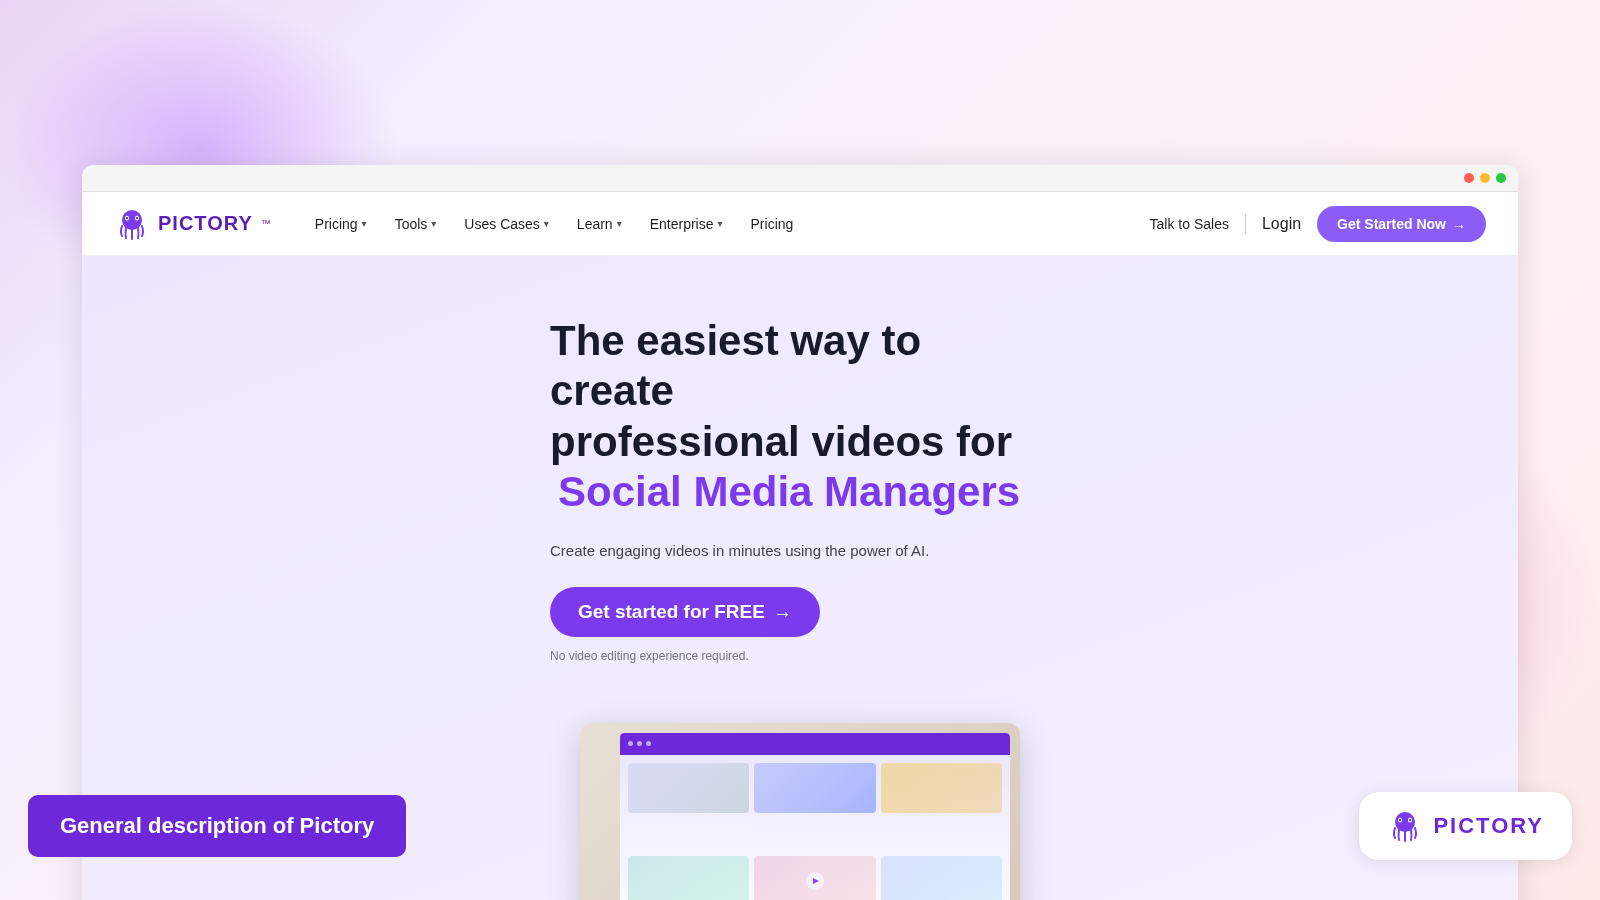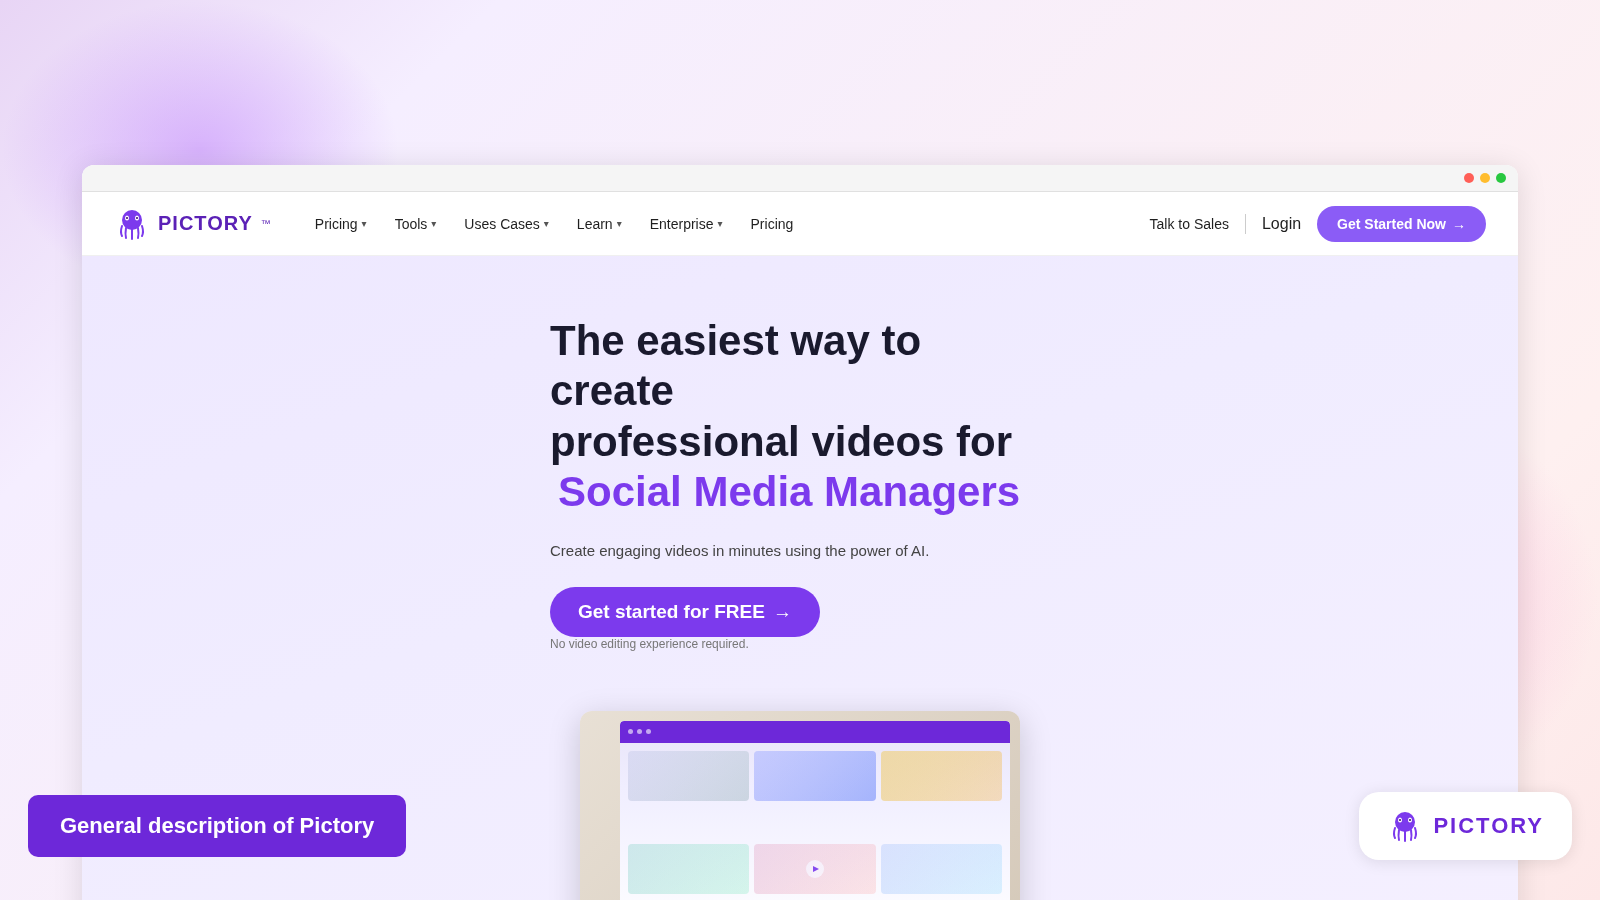--- a/index.html
+++ b/index.html
@@ -190,21 +190,21 @@
       border-radius: 28px;
       padding: 14px 28px;
       font-size: 19px;
       font-weight: 600;
       cursor: pointer;
       display: inline-flex;
       align-items: center;
       gap: 8px;
     }
     .hero-note {
-      margin-top: 0;
+      margin-top: 12px;
       font-size: 12px;
       color: #777;
     }
     .hero-right {
       flex: 1;
       display: flex;
       justify-content: center;
     }
     .laptop-mockup {
       width: 440px;

